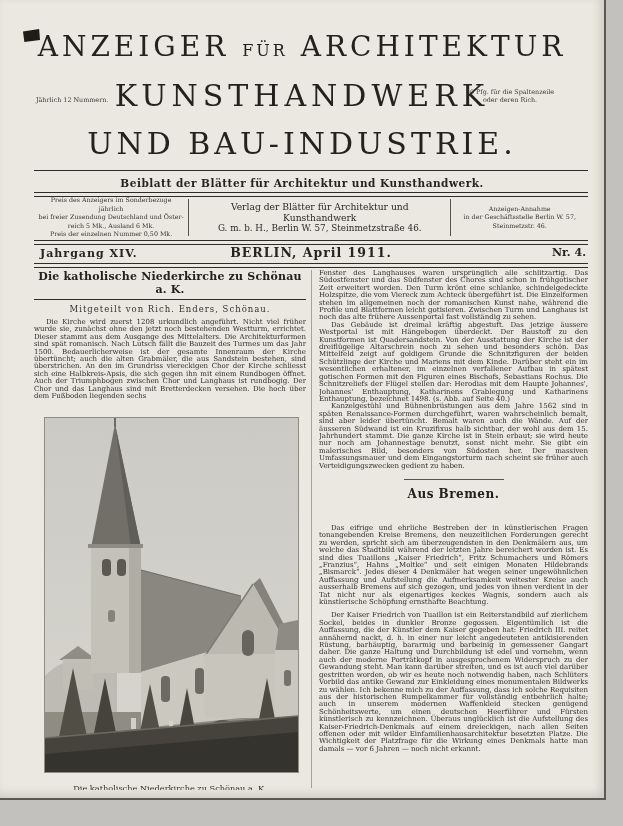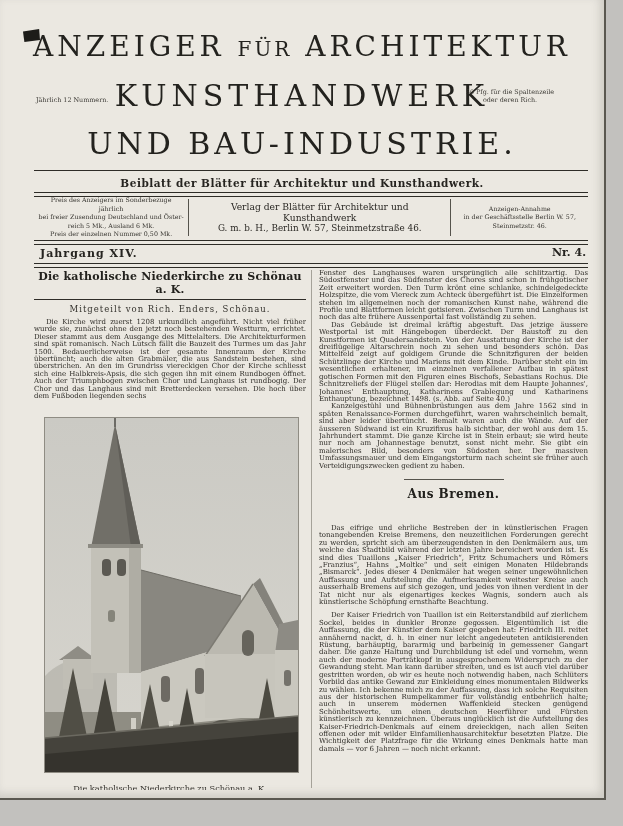--- a/index.html
+++ b/index.html
@@ -10,21 +10,21 @@
     background:#ebe8e1;
     border-right:2px solid #5a5850; border-bottom:2px solid #5a5850;
     box-shadow: inset -4px -4px 8px rgba(120,118,110,0.25);
   }
   .corner-mark { position:absolute; left:23px; top:29px; width:17px; height:13px; background:#1d1c19;
     clip-path:polygon(0 20%, 95% 0, 100% 85%, 8% 100%); }
 
   
   .title-line { position:absolute; left:0; width:604px; text-align:center; color:#23221e; white-space:nowrap; }
   #title1 { top:30px; font-size:28px; letter-spacing:4px; }
-  #title1 .small-fur { font-size:20px; letter-spacing:3px; }
+  #title1 .small-fur { font-size:16px; letter-spacing:3px; }
   #title2 { top:78px; font-size:30px; letter-spacing:5px; }
   #title3 { top:126px; font-size:30px; letter-spacing:4px; }
   .side-note { position:absolute; font-size:6.4px; line-height:8px; color:#3a3833; }
   #issues-note { left:36px; top:96px; width:95px; }
   #price-note { left:455px; top:88px; width:110px; text-align:center; }
 
   .rule { position:absolute; left:34px; width:554px; border-top:1.5px solid #2e2c27; }
   .double-rule { position:absolute; left:34px; width:554px; height:3px;
     border-top:1.2px solid #2e2c27; border-bottom:1.2px solid #2e2c27; }
 
@@ -106,20 +106,21 @@
         <div>Anzeigen-Annahme</div>
         <div>in der Geschäftsstelle Berlin W. 57,</div>
         <div>Steinmetzstr. 46.</div>
       </div>
     </div>
 
     <div class="double-rule" style="top:240px"></div>
 
     <div id="volume-row">
       <span id="volume">Jahrgang XIV.</span>
+      <span id="place-date">BERLIN, April 1911.</span>
       <span id="issue">Nr. 4.</span>
     </div>
 
     <div class="double-rule" style="top:263px"></div>
 
     <div id="col-divider"></div>
 
     <div id="col-left" class="col">
       <div id="church-headline">Die katholische Niederkirche zu Schönau a. K.</div>
       <div id="church-byline">Mitgeteilt von Rich. Enders, Schönau.</div>

